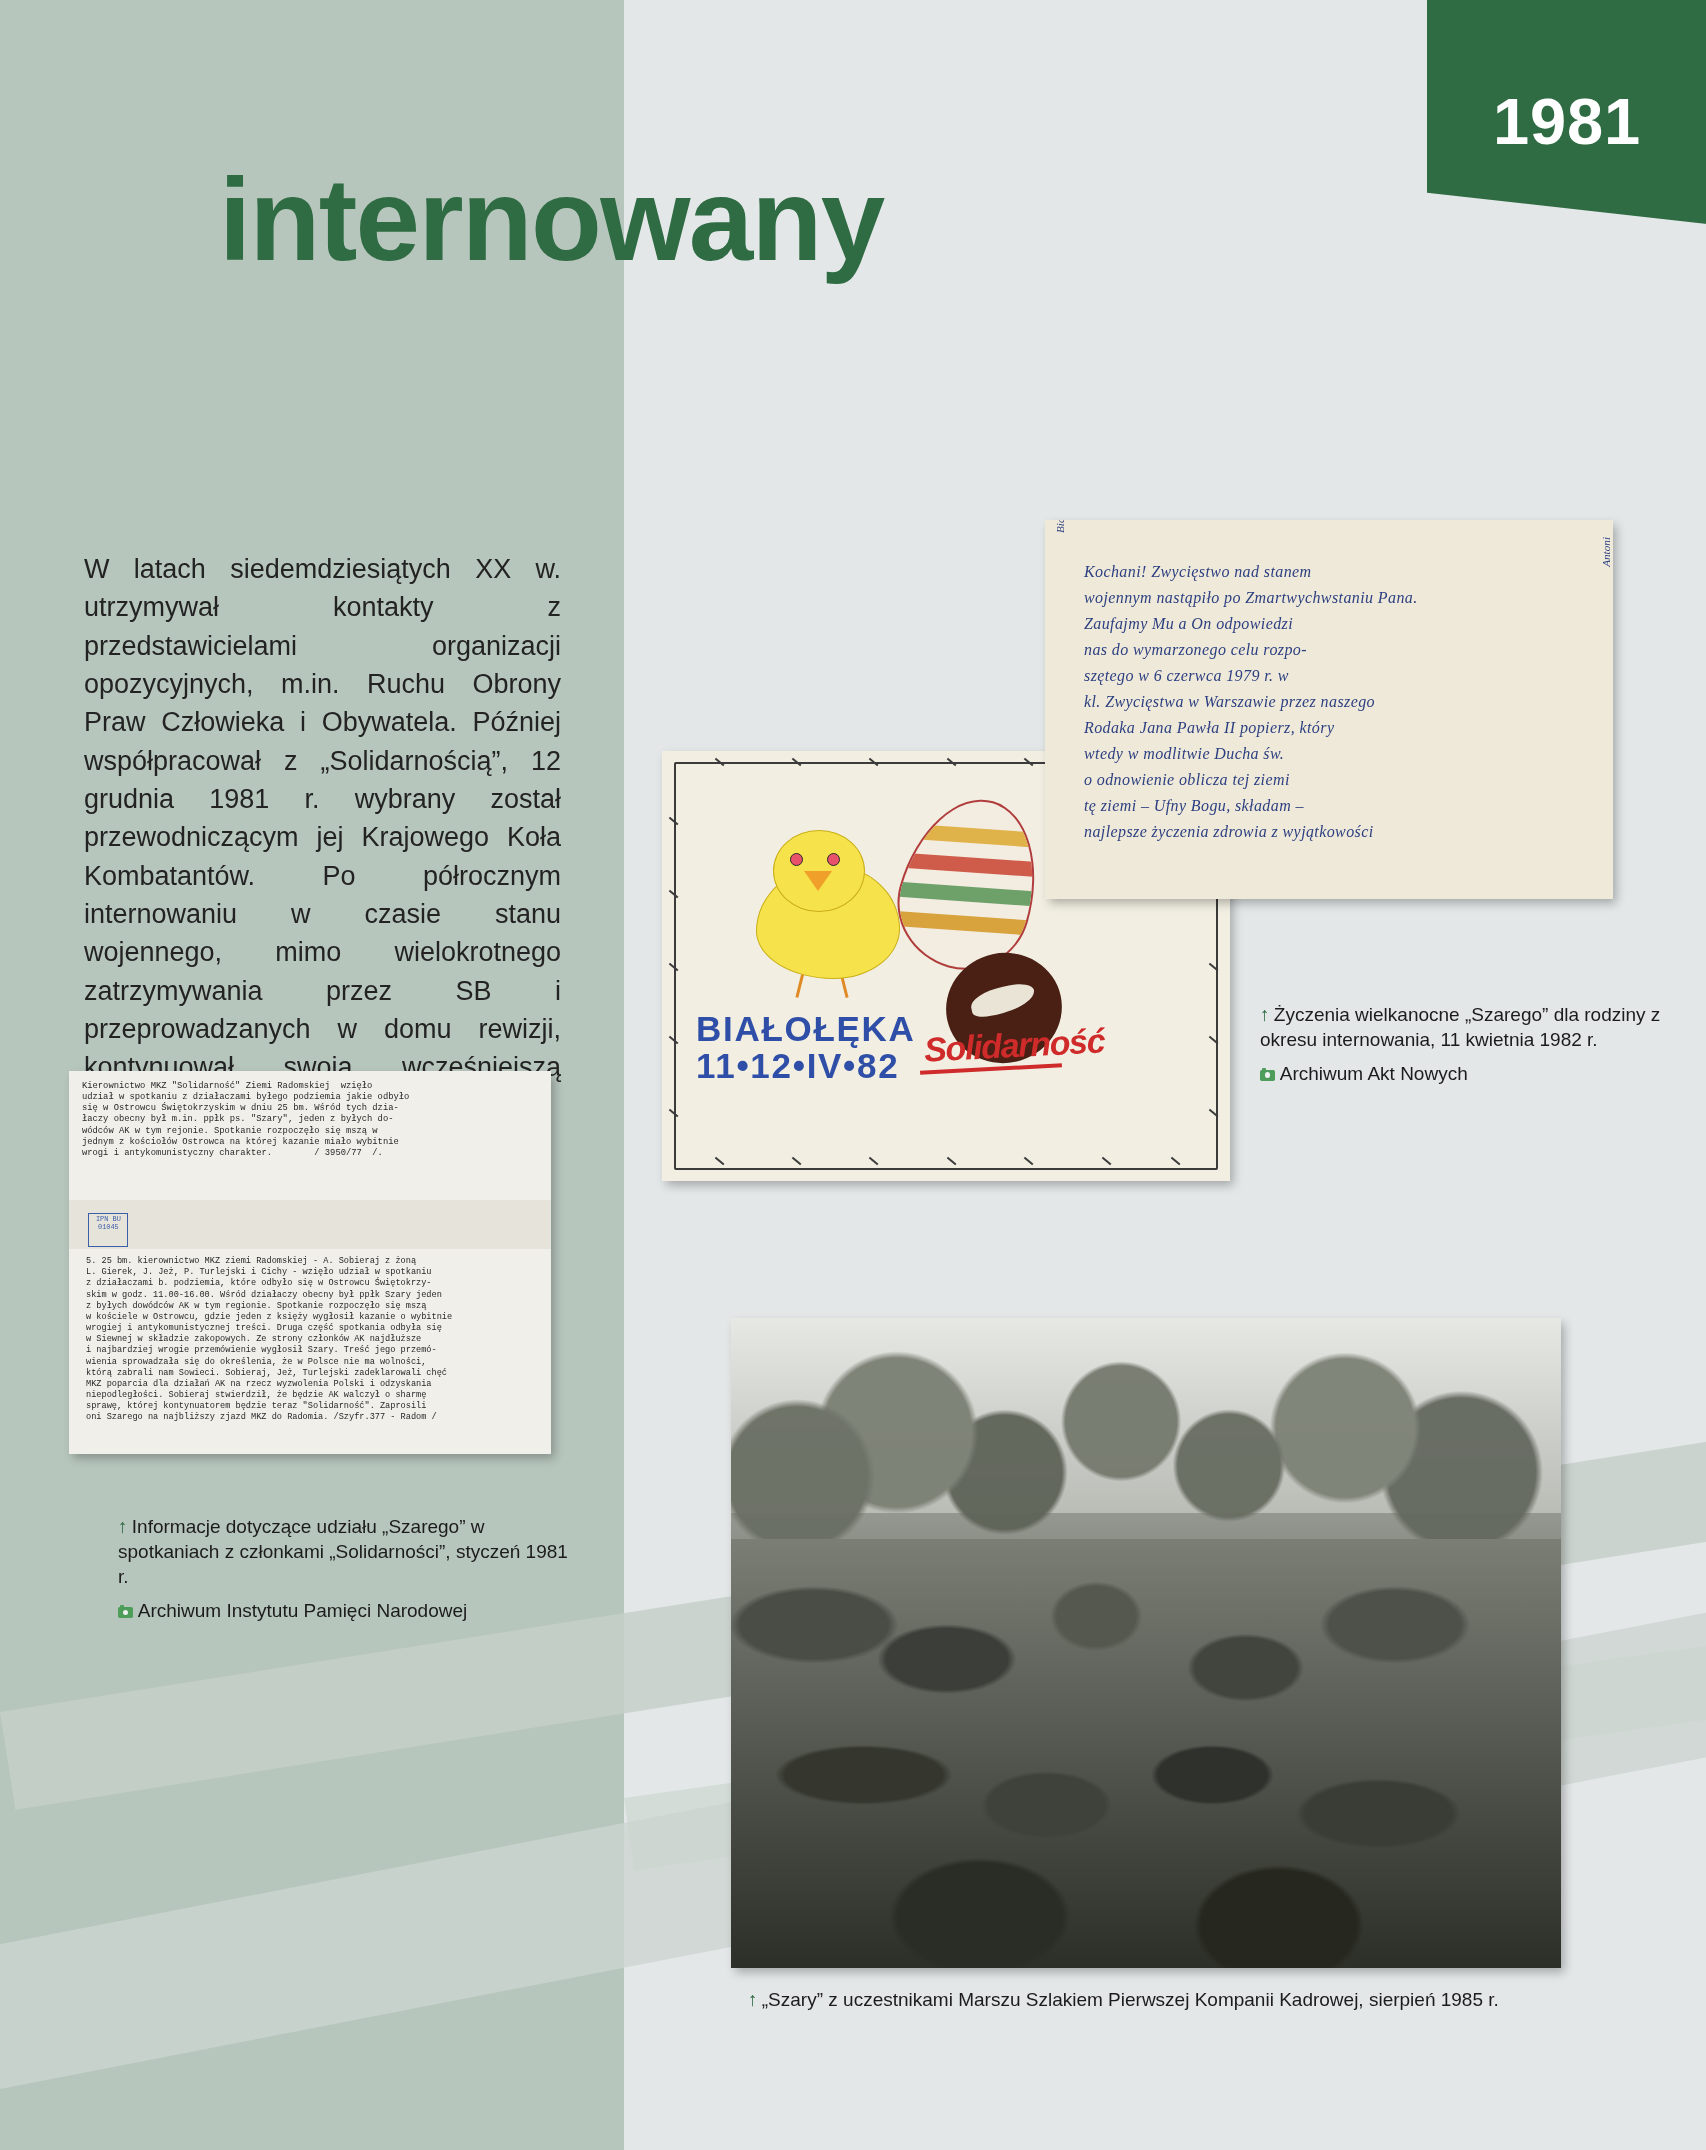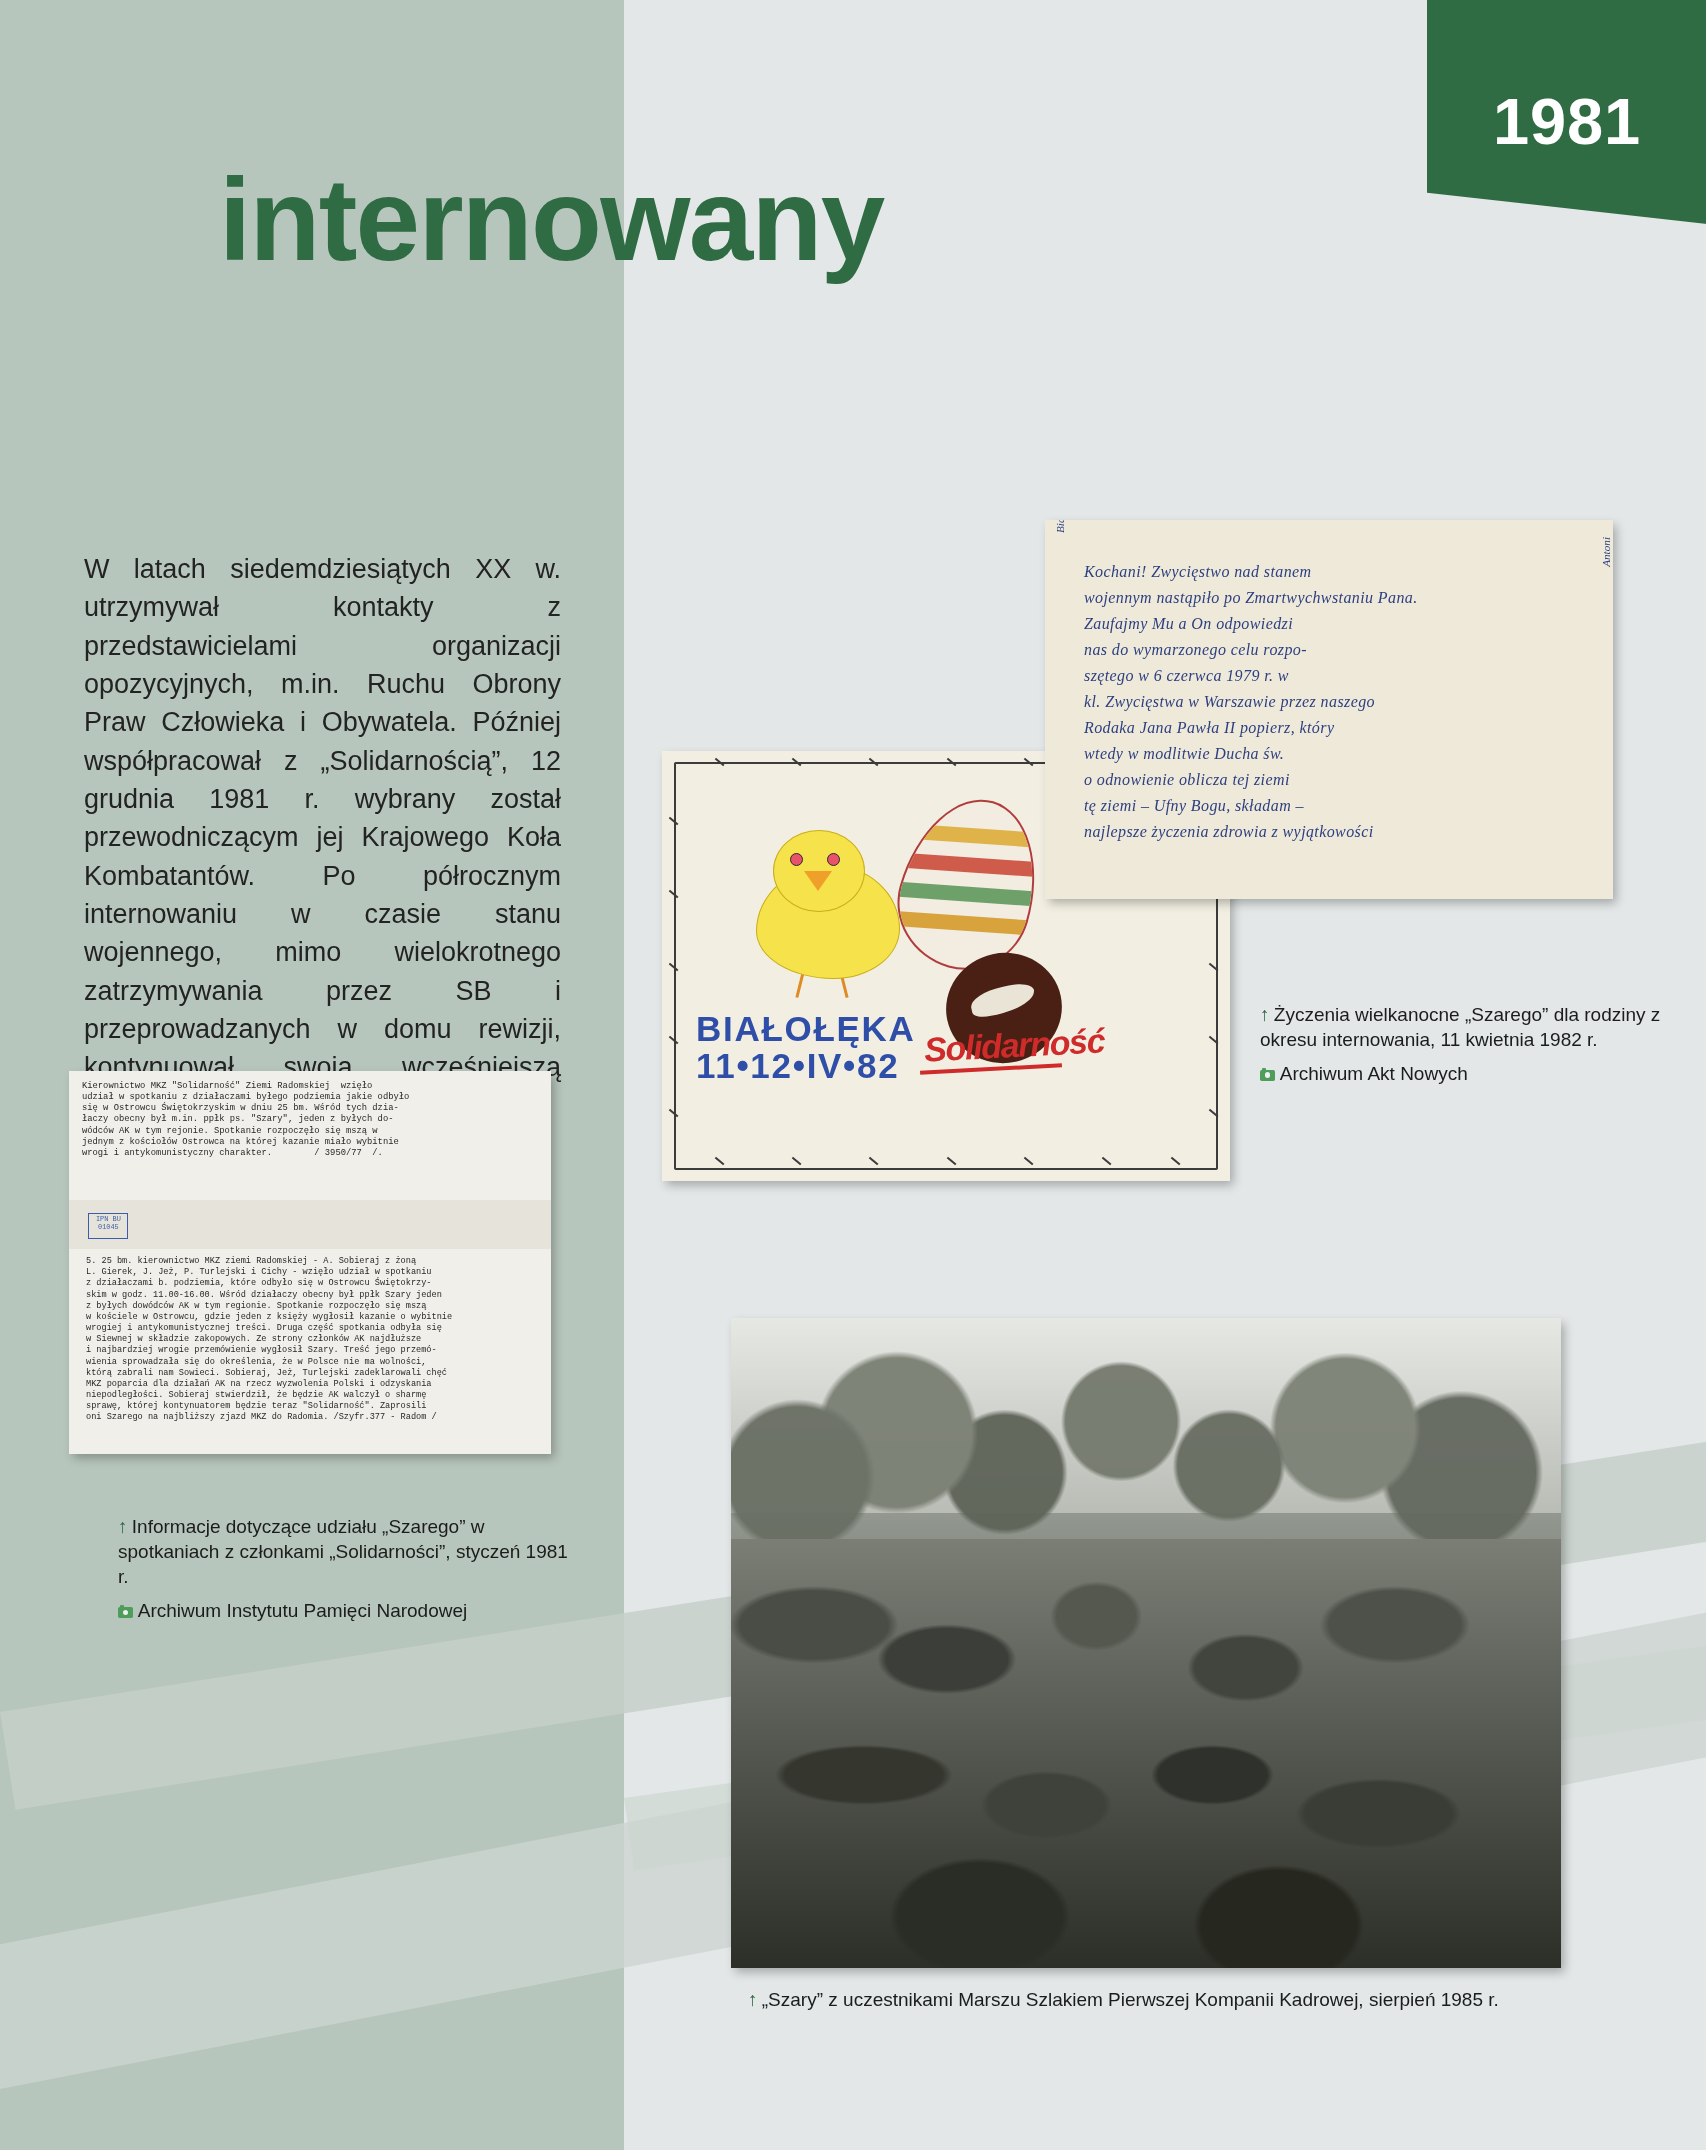--- a/index.html
+++ b/index.html
@@ -179,21 +179,21 @@
   }
   .doc-typed .divider {
     position: absolute;
     left: 0; right: 0; top: 129px;
     height: 49px;
     background: #e6e3da;
   }
   .doc-typed .stamp {
     position: absolute;
     left: 19.4px; top: 142px;
-    width: 40px; height: 26px;
+    width: 40px; height: 34px;
     border: 0.9px solid #3c5ea8;
     color: #3c5ea8;
     font-family: "Liberation Mono", monospace;
     font-size: 6.9px;
     line-height: 1.15;
     text-align: center;
     padding-top: 1.7px;
     box-sizing: border-box;
   }
 

